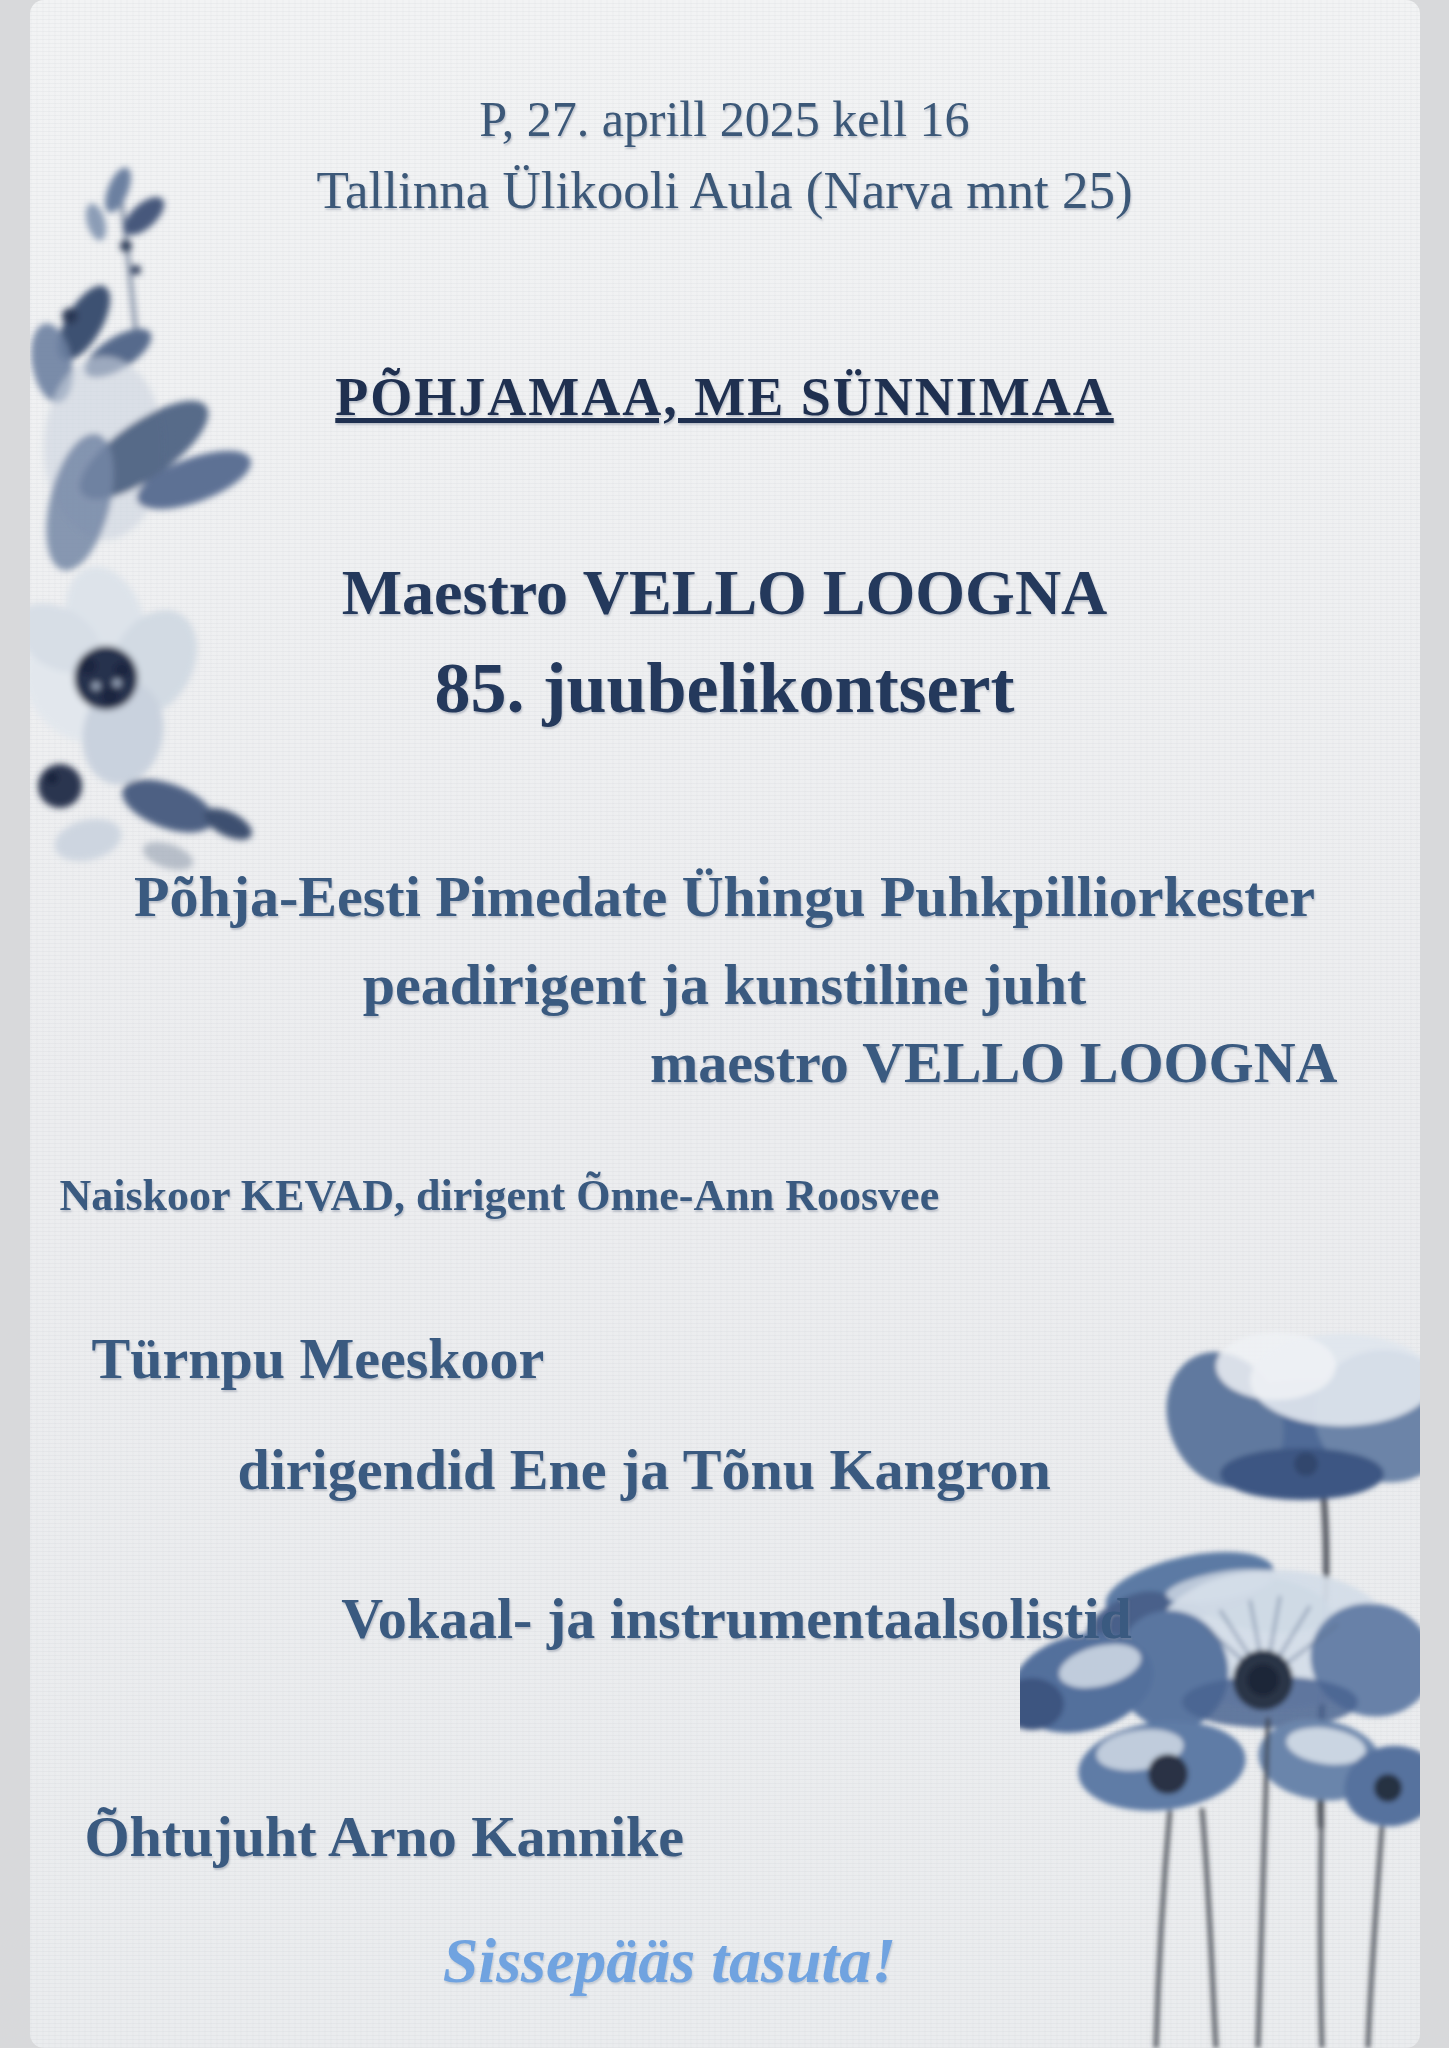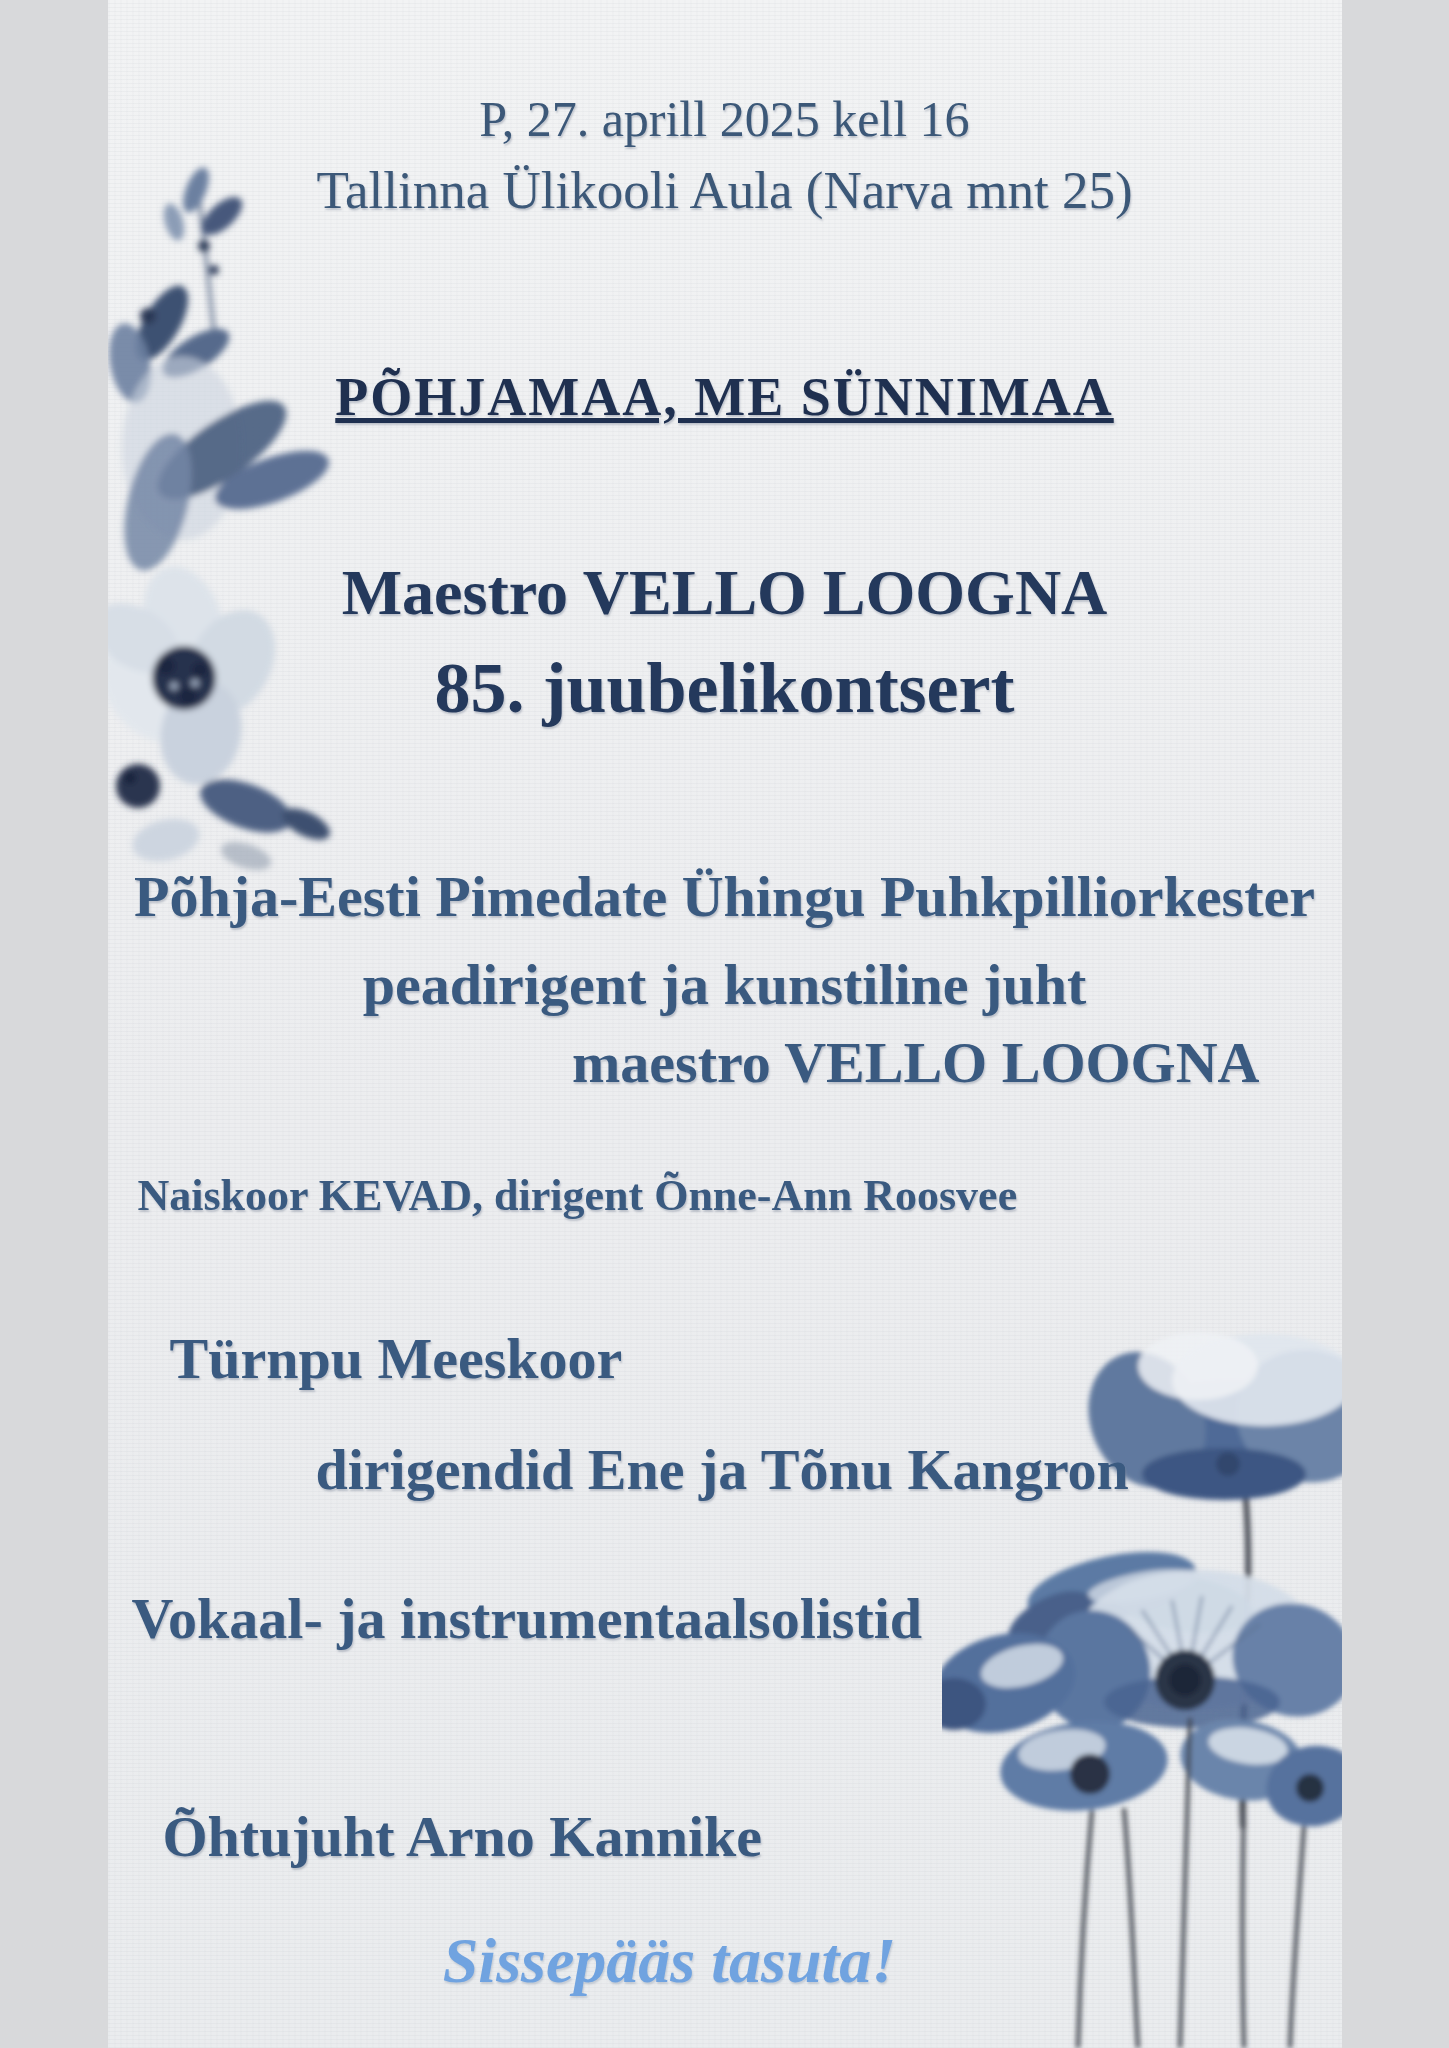--- a/index.html
+++ b/index.html
@@ -2,30 +2,31 @@
 <html><head>
 <meta charset="utf-8">
 <style>
   html, body {
     margin: 0;
     padding: 0;
     background: #d8d9db;
   }
   .poster {
     position: relative;
-    width: 1234px;
+    width: 1390px;
     height: 2048px;
     margin: 0 auto;
     overflow: hidden;
     background-color: #eef0f1;
     background-image:
       repeating-linear-gradient(0deg, rgba(175,180,188,.10) 0 1px, rgba(255,255,255,0) 1px 4px),
       repeating-linear-gradient(90deg, rgba(200,203,208,.07) 0 2px, rgba(255,255,255,0) 2px 6px),
       linear-gradient(180deg, #f2f3f4 0%, #ecedef 55%, #eaecee 100%);
     font-family: "Liberation Serif", "DejaVu Serif", serif;
+    border-radius: 14px;
   }
   .line {
     position: absolute;
     left: 0;
     width: 100%;
     white-space: nowrap;
     color: #3a5a80;
     text-shadow: 1px 2px 2px rgba(130,140,158,.45);
     line-height: 1.08;
   }
@@ -34,21 +35,21 @@
   .venue-line   { top: 162px; font-size: 53px; color: #3c5878; }
   .title-line   { top: 368px; font-size: 54px; font-weight: 700; letter-spacing: 2px; color: #1f3050; text-decoration: underline; }
   .maestro-line { top: 558px; font-size: 64px; font-weight: 700; color: #24395c; }
   .concert-line { top: 650px; font-size: 72px; font-weight: 700; color: #24395c; }
   .orch-name    { top: 866px;  font-size: 58px; font-weight: 700; }
   .orch-role    { top: 954px;  font-size: 58px; font-weight: 700; }
   .orch-cond    { top: 1032px; font-size: 58px; font-weight: 700; text-align: right; padding-right: 82px; box-sizing: border-box; }
   .naiskoor     { top: 1172px; font-size: 44px; font-weight: 700; text-align: left; padding-left: 30px; box-sizing: border-box; }
   .meeskoor-1   { top: 1328px; font-size: 58px; font-weight: 700; text-align: left; padding-left: 62px; box-sizing: border-box; }
   .meeskoor-2   { top: 1418px; font-size: 58px; font-weight: 700; text-align: left; padding-left: 208px; box-sizing: border-box; margin-top: 21px; }
-  .soloists     { top: 1588px; font-size: 58px; font-weight: 700; text-align: left; padding-left: 24px; box-sizing: border-box; }
+  .soloists     { top: 1588px; font-size: 58px; font-weight: 700; text-align: center; padding-left: 24px; box-sizing: border-box; }
   .host         { top: 1806px; font-size: 58px; font-weight: 700; text-align: left; padding-left: 55px; box-sizing: border-box; }
   .admission    { top: 1926px; font-size: 64px; font-weight: 700; font-style: italic; color: #70a3e0;
                   text-shadow: 1px 2px 2px rgba(140,155,175,.4); transform: translateX(-55px); }
   .floral { position: absolute; pointer-events: none; }
   .floral-tl { left: -12px; top: 118px; }
   .floral-br { right: 0; bottom: 0; }
 </style>
 </head>
 <body>
 

